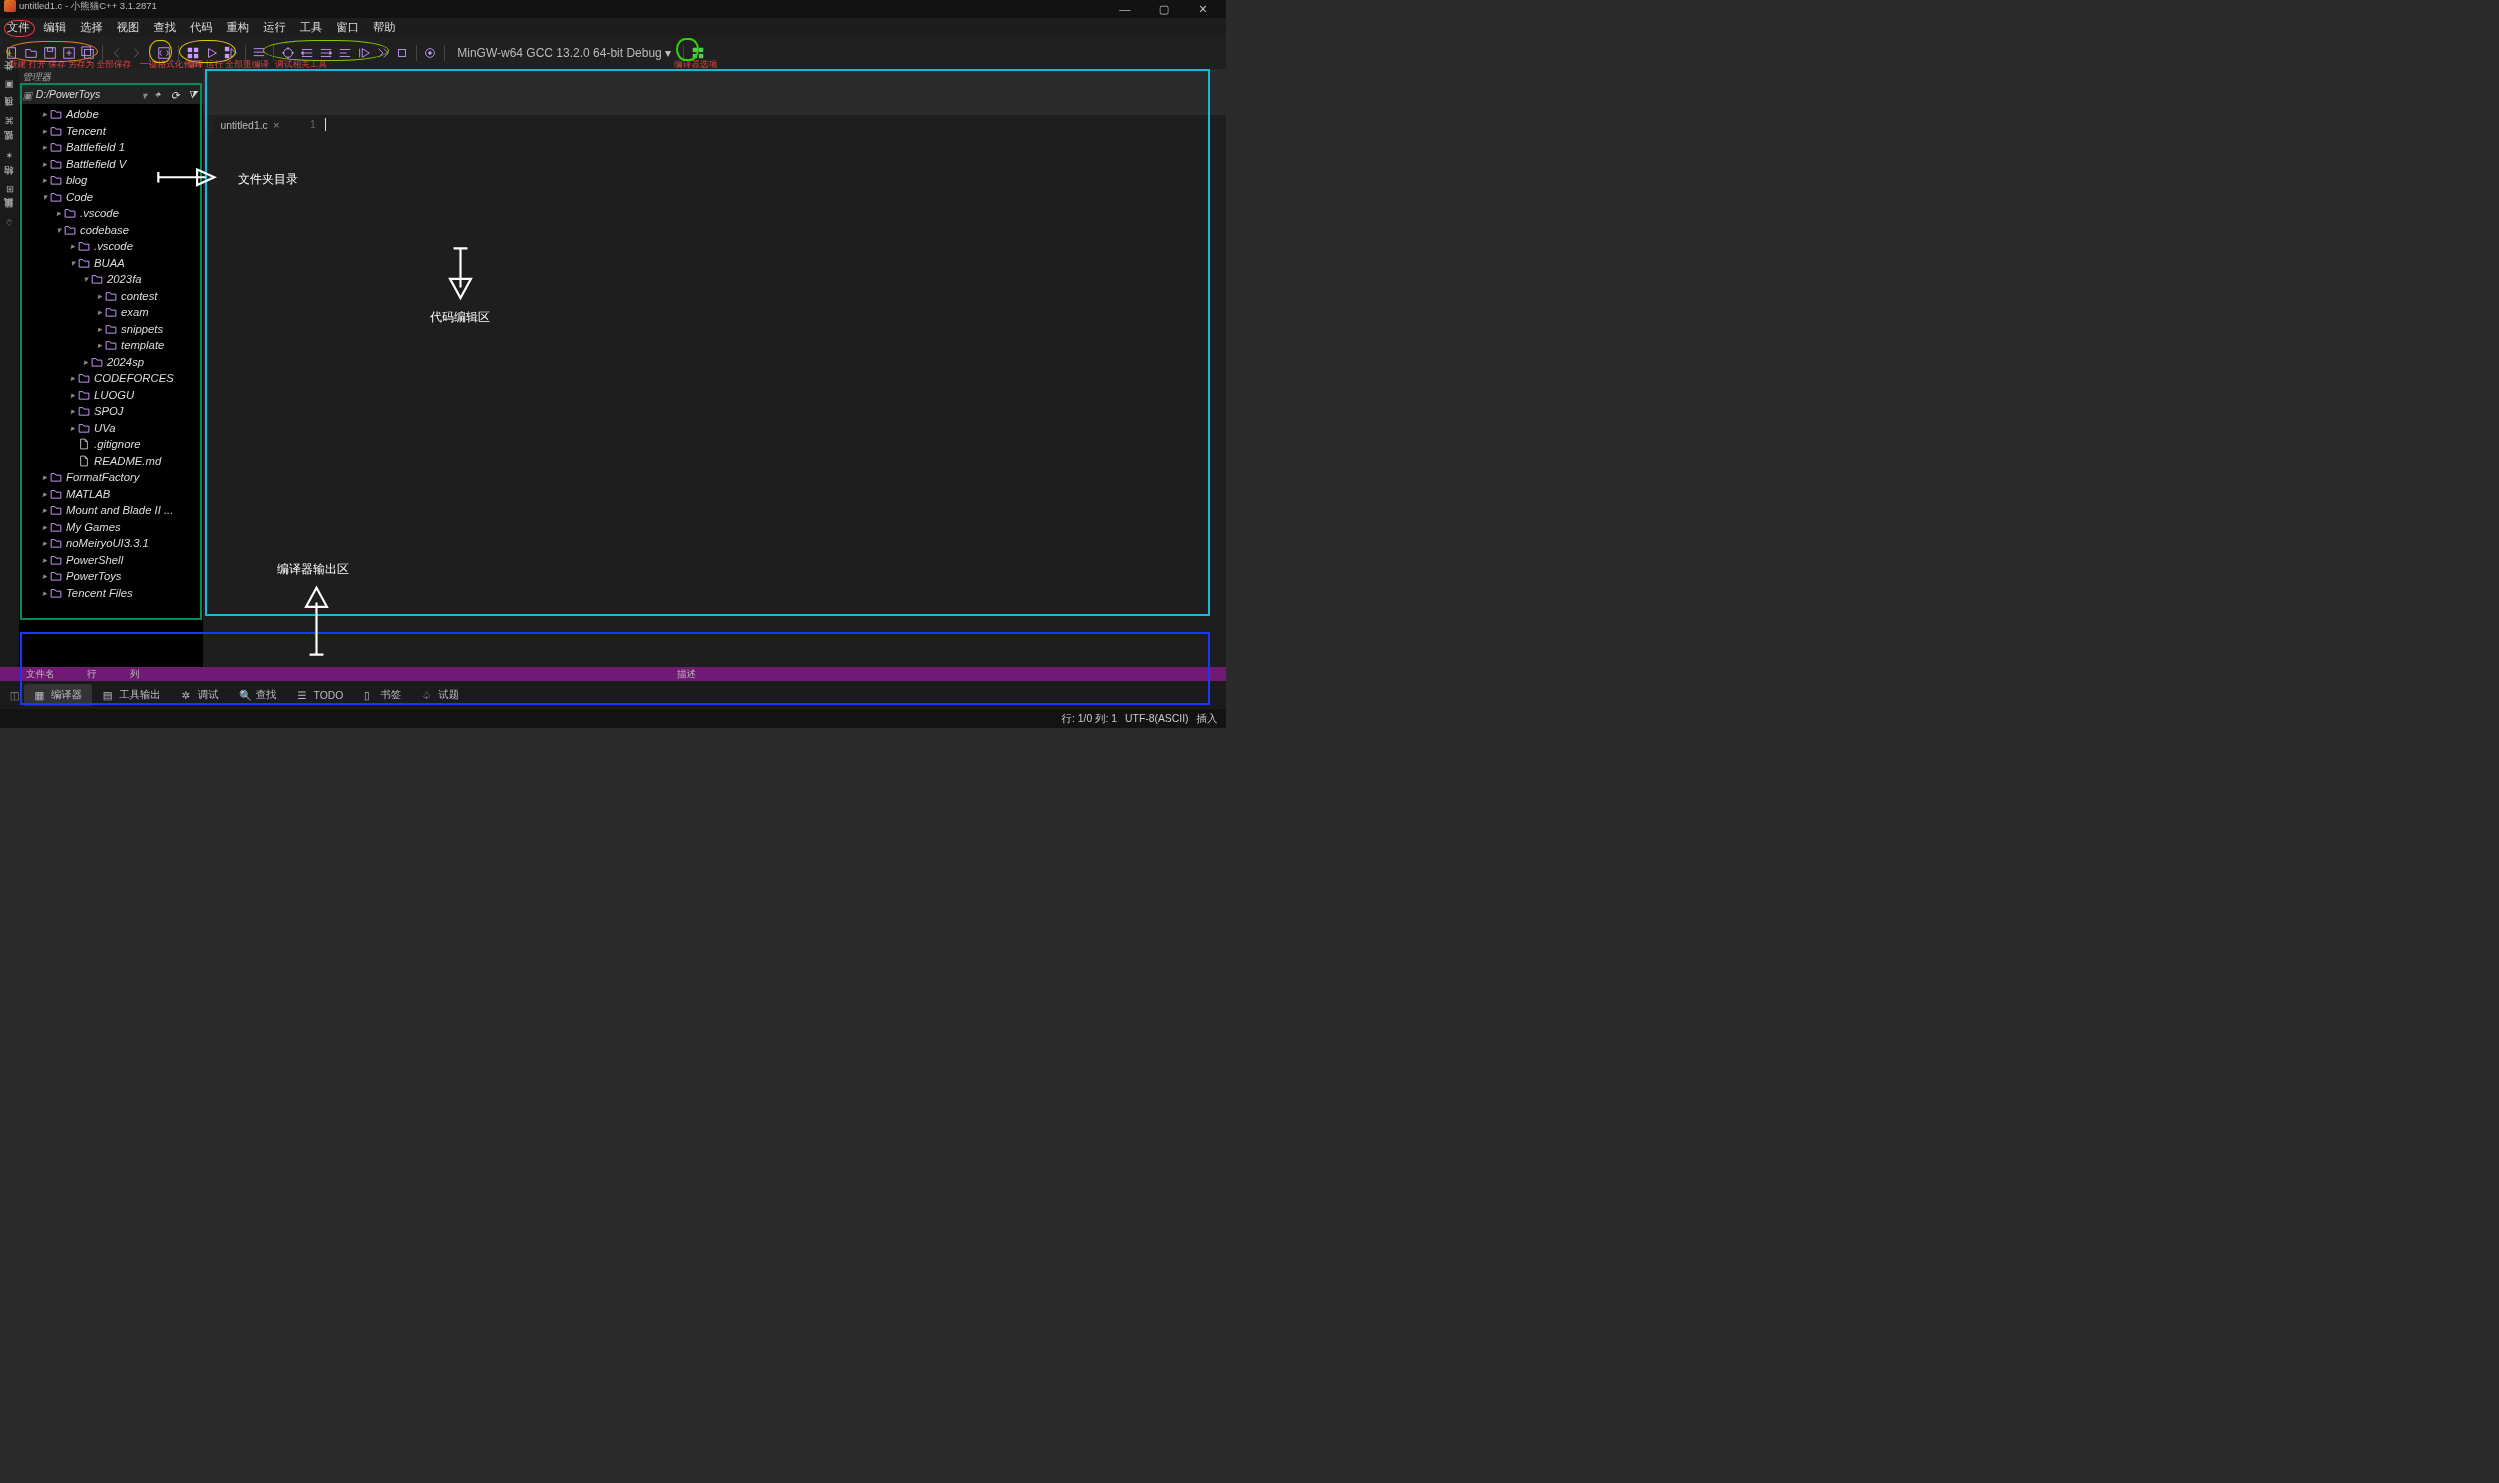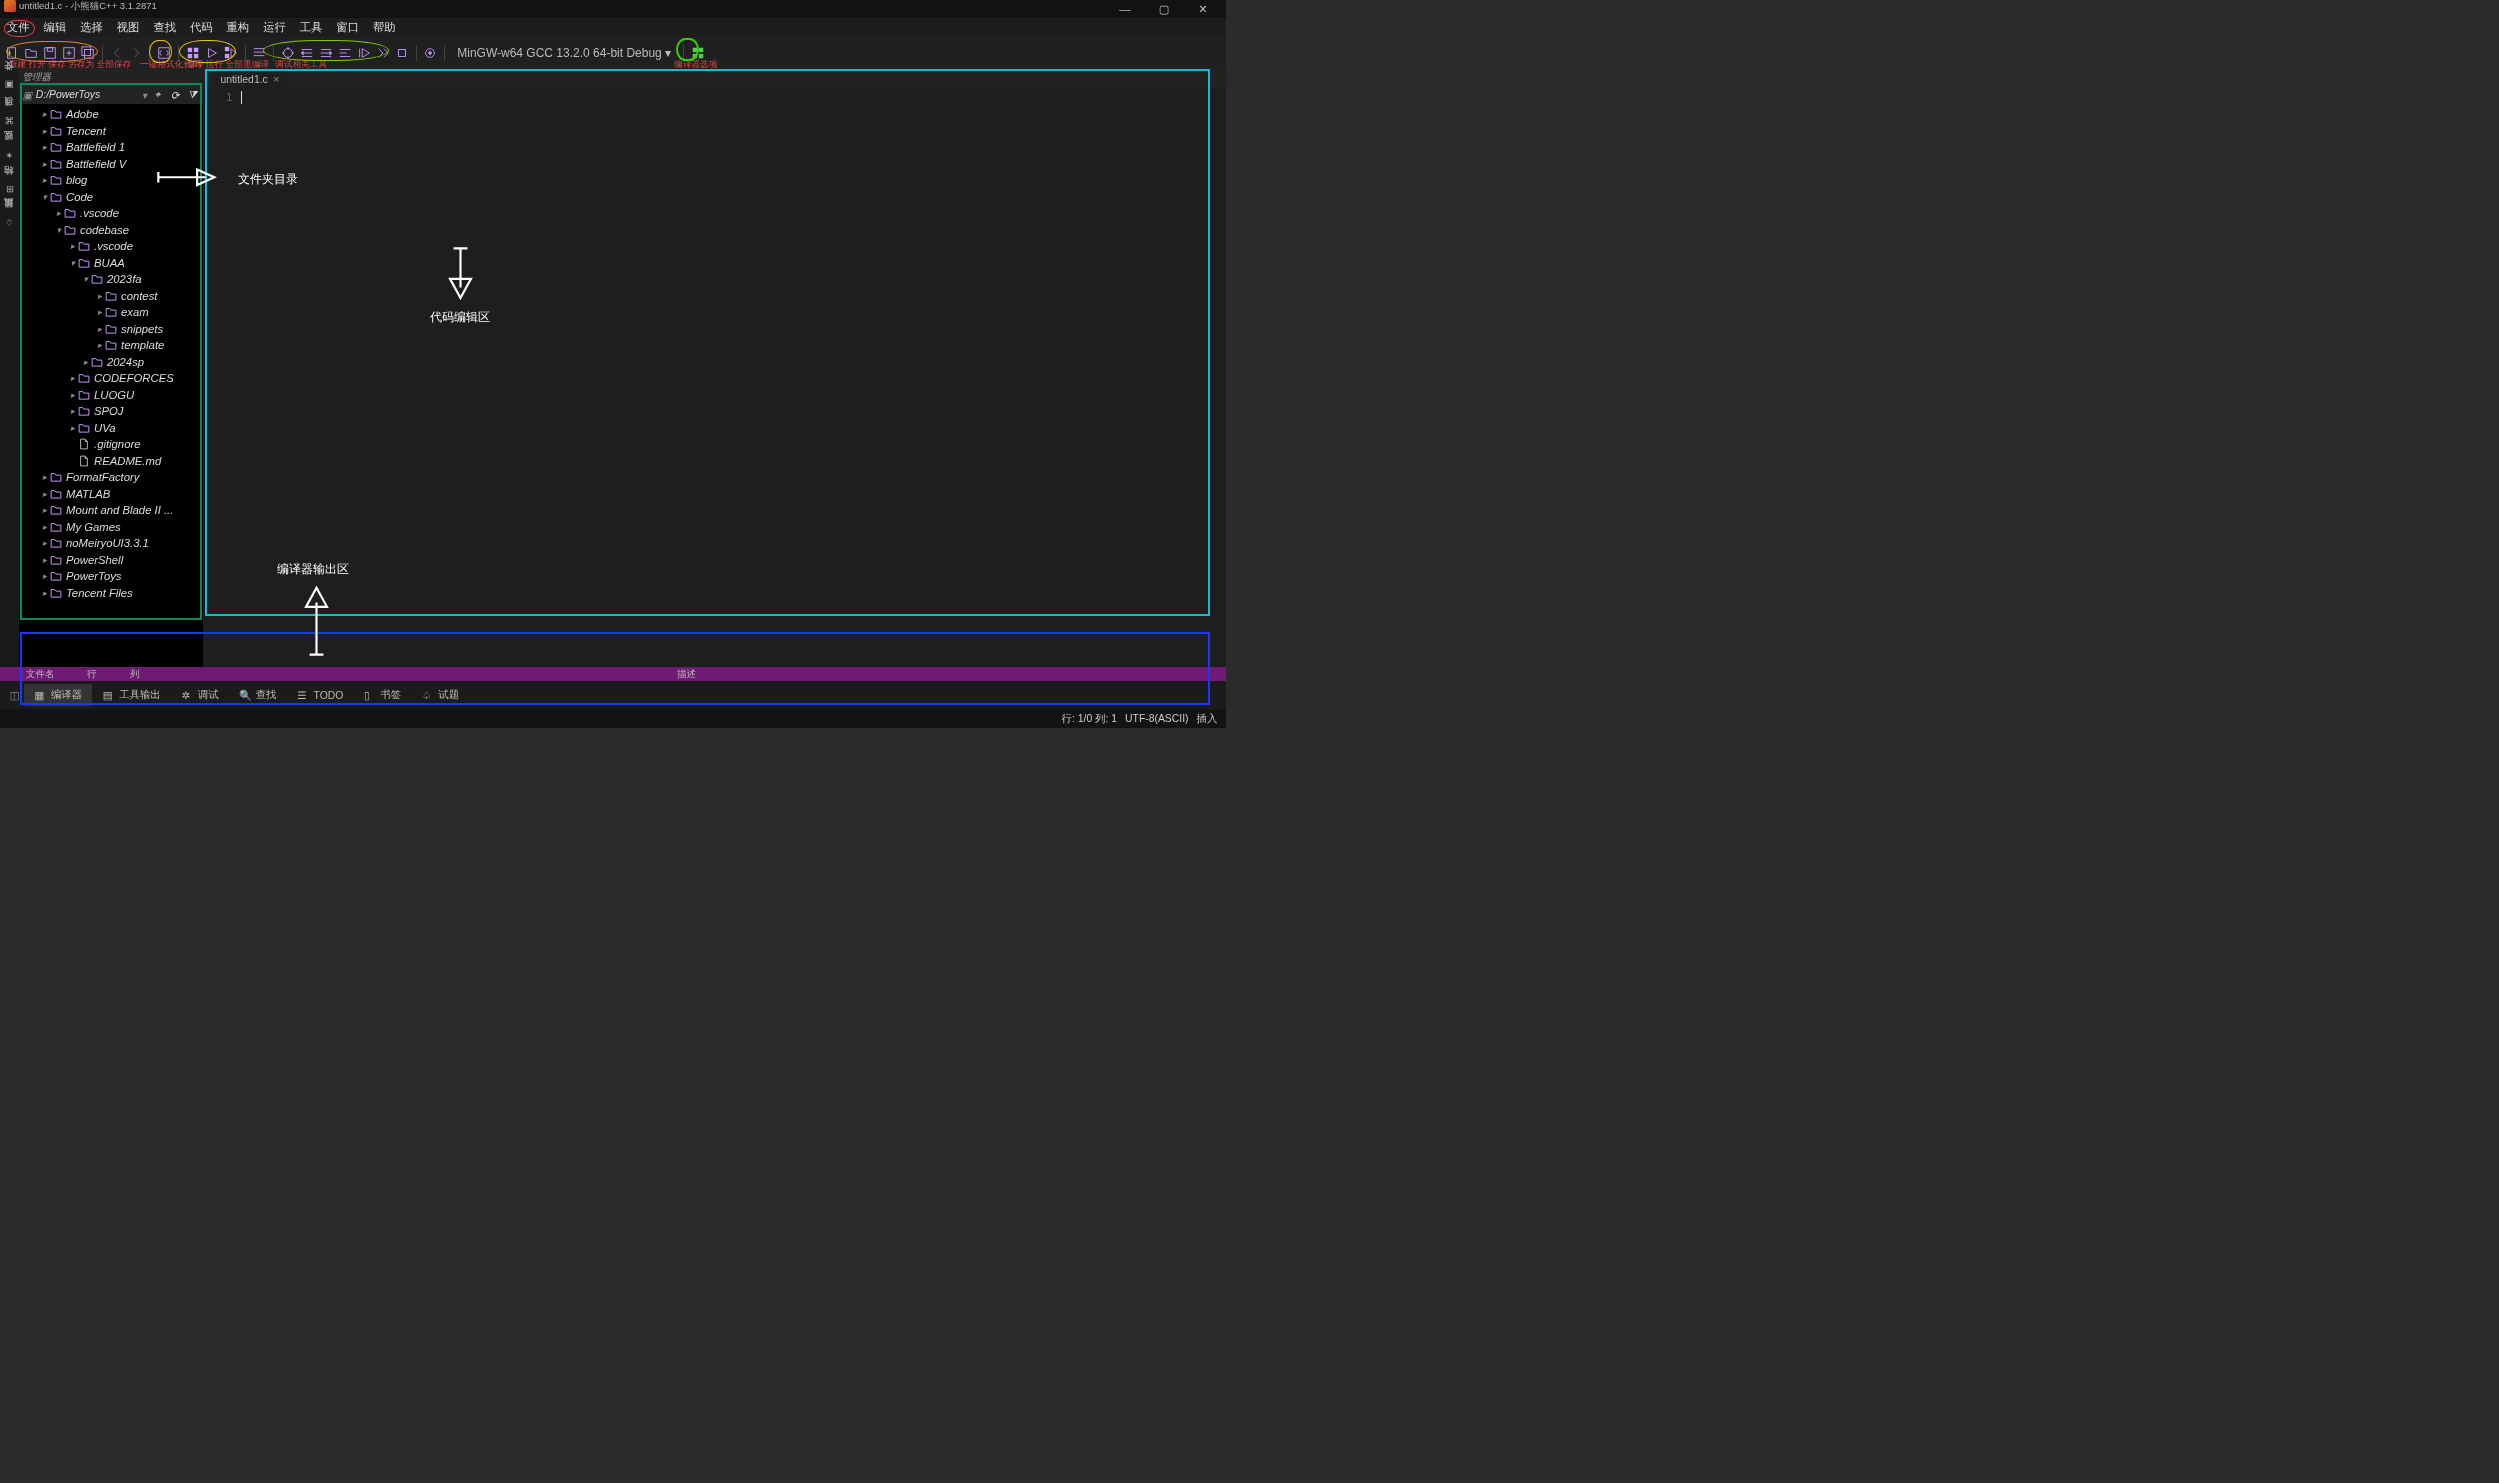--- a/index.html
+++ b/index.html
@@ -34,21 +34,21 @@
 .sb-top { height:19px; display:flex; align-items:center; padding:0 3.5px; font-size:10.4px; color:#ddd; background:#232323; gap:3.5px; }
 .sb-top .path { flex:1; }
 .sb-top .icbtn { width:14px; height:14px; display:flex; align-items:center; justify-content:center; }
 .tree { flex:1; overflow:auto; font-size:11.3px; padding-top:1.7px; }
 .node { display:flex; align-items:center; height:16.5px; color:#ddd; white-space:nowrap; }
 .node .tw { width:9.5px; text-align:center; color:#888; font-size:8.7px; }
 .node .fi { width:13px; height:13px; margin-right:3.5px; display:flex; align-items:center; justify-content:center; }
 .node .fi svg { width:12px; height:12px; }
 
 
-.editor-area { flex:1; display:flex; flex-direction:column; background:#1e1e1e; position:relative; }
+.editor-area { flex:1; display:flex; flex-direction:row; background:#1e1e1e; position:relative;margin-top:46px; }
 .tabbar { height:19px; background:#222; display:flex; align-items:flex-end; padding-left:10.4px; }
 .tab { height:17.3px; background:#1e1e1e; border-radius:3.5px 3.5px 0 0; padding:0 7px; font-size:10.4px; display:flex; align-items:center; gap:5.2px; color:#bbb; }
 .tab .close { font-size:11.3px; color:#888; }
 .ed-body { flex:1; display:flex; background:#1e1e1e; }
 .gutter { width:38px; background:#1e1e1e; color:#666; font-size:10.4px; text-align:right; padding:2.6px 8.7px 0 0; font-family:Consolas,monospace; }
 .code { flex:1; padding-top:2.6px; font-family:Consolas,monospace; font-size:11.3px; color:#ddd; position:relative; }
 .caret { display:inline-block; width:0.9px; height:13px; background:#ddd; vertical-align:middle; }
 
 
 .issues-head { height:14px; background:#701a75; display:flex; font-size:9.5px; padding:0 26px; color:#bbb; align-items:center; }

